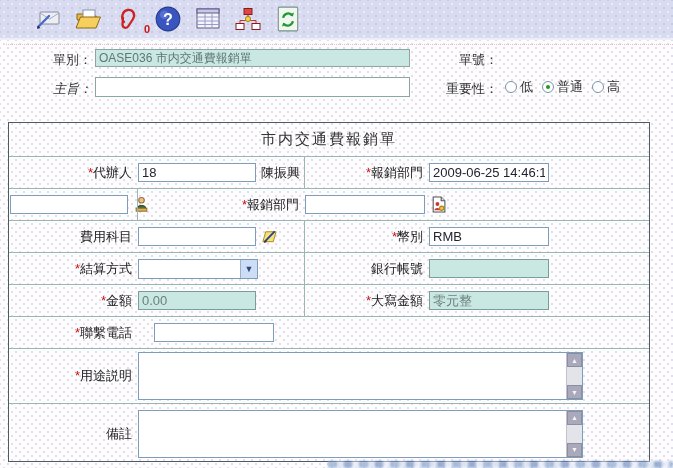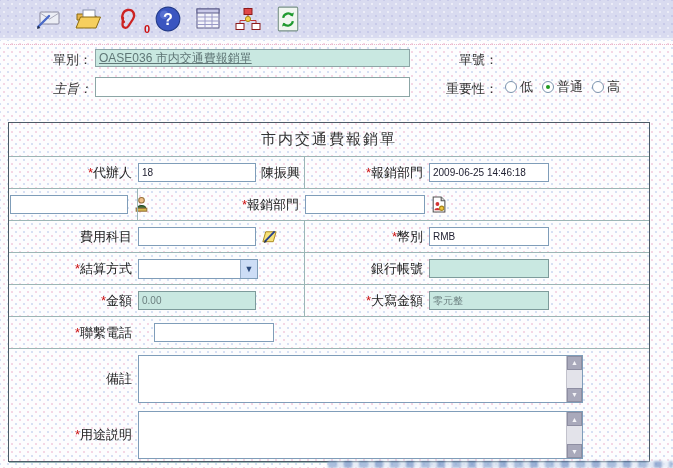--- a/index.html
+++ b/index.html
@@ -27,21 +27,21 @@
     display:flex; align-items:center; padding-left:34px; gap:12px;
   }
   .tb-icon { width:28px; height:28px; position:relative; cursor:pointer; flex:0 0 auto; }
   .tb-icon svg { width:100%; height:100%; display:block; }
   .att-badge { position:absolute; right:-8px; bottom:-2px; color:#cc1111; font-weight:bold; font-size:11px; }
   
   .header { position:absolute; top:44px; left:6px; width:673px; height:76px; border-top:1px dotted #eab6ca; }
   .h-label { position:absolute; font-size:13px; color:#333; text-align:right; white-space:nowrap; }
   .h-input { position:absolute; height:18px; border:1px solid #8ca6a6; font-size:12px;
              padding:0 3px; font-family:inherit; background:#fff; color:#445; }
-  .h-input.ro { background:#c9e8e1; color:#5f7676;text-decoration:underline; }
+  .h-input.ro { background:#c9e8e1; color:#5f7676; }
   .h-input.dim { color:#8a9c9c; }
   .radio-group { position:absolute; left:499px; top:33px; display:flex; gap:9px; align-items:center; }
   .radio-item { display:flex; align-items:center; gap:3px; font-size:13px; color:#333; cursor:pointer; }
   .radio-dot { width:12px; height:12px; border-radius:50%; border:1px solid #7a93ad; background:#fff; position:relative; }
   .radio-dot.checked::after { content:""; position:absolute; left:3px; top:3px; width:4px; height:4px;
                               border-radius:50%; background:#1f9a1f; }
   
   .formbox { position:absolute; left:8px; top:122px; width:642px; height:340px; border:1px solid #4a5a66; }
   .f-title { height:34px; border-bottom:1px solid #9cb6b6; display:flex; align-items:center;
              justify-content:center; font-size:15px; color:#333; letter-spacing:2px; }
@@ -50,21 +50,21 @@
   .f-row2 { display:grid; grid-template-columns:128px 1fr; align-items:center;
             height:32px; border-bottom:1px solid #9cb6b6;gap:16px; }
   .f-row-ta { display:grid; grid-template-columns:128px 1fr; align-items:center;
               border-bottom:1px solid #9cb6b6; }
   .h55 { height:55px; } .h59 { height:59px; border-bottom:none; }
   .c-label { text-align:right; padding-right:5px; font-size:13px; color:#222; white-space:nowrap; }
   .c-label-r { border-left:1px solid #9cb6b6; height:100%; display:flex; align-items:center;
                justify-content:flex-end; padding-right:5px; font-size:13px; color:#222; white-space:nowrap; }
   .req { color:#cc1111; }
   .c-field { display:flex; align-items:center; gap:5px; height:100%; padding-left:1px; }
-  .fi { height:19px; border:1px solid #7f9db9; font-size:10px; padding:0 3px;
+  .fi { height:19px; border:1px solid #7f9db9; font-size:13px; padding:0 3px;
         font-family:inherit; background:#fff; color:#223; }
   .fi.ro { background:#c9e8e1; border-color:#7d9b9b; color:#6b7f7f; }
   .w118 { width:118px; } .w120 { width:120px; }
   .suffix { font-size:13px; color:#222; }
   .fld-icon { width:17px; height:17px; cursor:pointer; flex:0 0 auto; }
   .fld-icon svg { width:100%; height:100%; display:block; }
   .selectbox { width:120px; height:20px; border:1px solid #7f9db9; background:#fff;
                position:relative; cursor:pointer; }
   .selectbox .sel-btn { position:absolute; right:0; top:0; width:17px; height:100%;
                background:#cdddf6; border-left:1px solid #9ab0cc; display:flex; align-items:center;
@@ -268,35 +268,35 @@
       </span>
     </div>
 
     <div class="f-row2">
       <span class="c-label"><span class="req">*</span><span>聯繫電話</span></span>
       <span class="c-field">
         <input class="fi w120" value="" style="">
       </span>
     </div>
 
-    <div class="f-row-ta h59">
-      <span class="c-label"><span class="req"></span><span>備註</span></span>
+    <div class="f-row-ta h55">
+      <span class="c-label"><span class="req">*</span><span>用途説明</span></span>
       <span class="c-field">
         <span class="ta-wrap">
           <textarea style=""></textarea>
           <span class="sb">
             <span class="sb-btn sb-up">▲</span>
             <span class="sb-btn sb-dn">▼</span>
           </span>
         </span>
       </span>
     </div>
 
-    <div class="f-row-ta h55">
-      <span class="c-label"><span class="req">*</span><span>用途説明</span></span>
+    <div class="f-row-ta h59">
+      <span class="c-label"><span class="req"></span><span>備註</span></span>
       <span class="c-field">
         <span class="ta-wrap">
           <textarea style=""></textarea>
           <span class="sb">
             <span class="sb-btn sb-up">▲</span>
             <span class="sb-btn sb-dn">▼</span>
           </span>
         </span>
       </span>
     </div>

